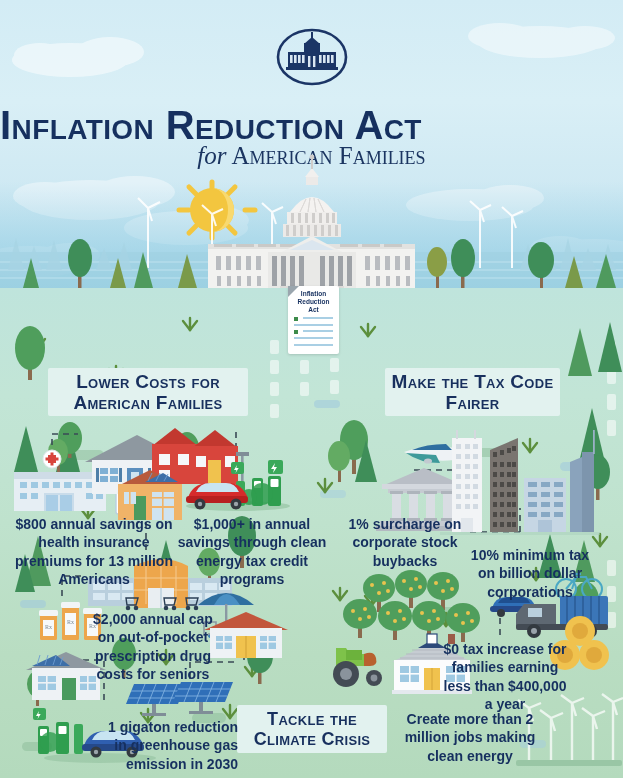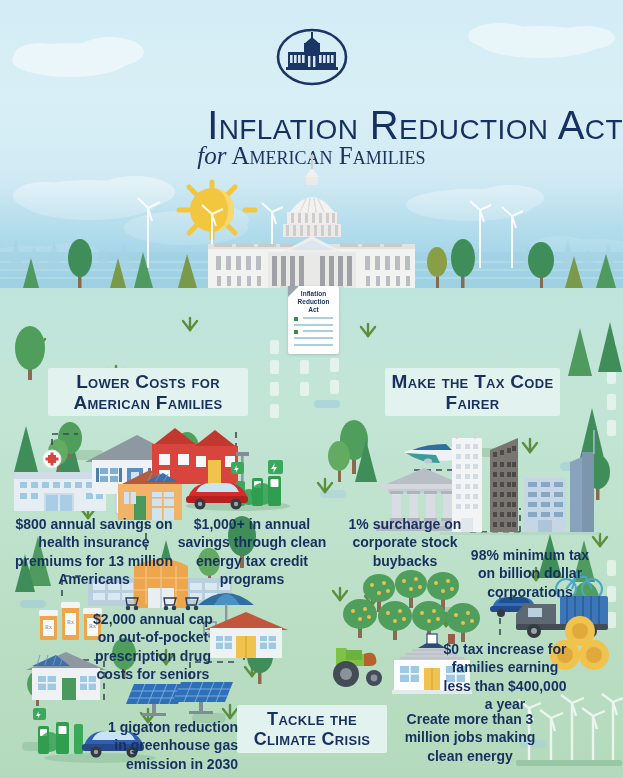--- a/index.html
+++ b/index.html
@@ -26,24 +26,24 @@
   }
   .ground {
     position:absolute; left:0; top:288px; width:623px; height:490px;
     background:linear-gradient(180deg,#bfe4dc 0%,#c2e5d6 22%,#bfe2cd 48%,#b9ddc2 75%,#b4dabd 100%);
   }
   
   .seal { position:absolute; left:272px; top:22px; width:80px; height:70px; }
   
   .title {
     position:absolute; left:0; top:103px; width:623px;
-    text-align:right;
+    text-align:left;
     color:#16305f;
     font-size:40px;
-    font-weight:normal;
+    font-weight:bold;
     letter-spacing:0.4px;
     font-variant:small-caps;
     font-family:"Liberation Sans", sans-serif;
   }
   .subtitle {
     position:absolute; left:0; top:142px; width:623px;
     text-align:center;
     color:#1b3561;
     font-size:25px;
     font-family:"Liberation Serif", serif;
@@ -1238,17 +1238,17 @@
 
   <div class="banner" id="banner-lower">Lower Costs for American Families</div>
   <div class="banner" id="banner-tax">Make the Tax Code Fairer</div>
   <div class="banner" id="banner-climate">Tackle the Climate Crisis</div>
 
   <div class="fact" id="fact-health">$800 annual savings on health insurance premiums for 13 million Americans</div>
   <div class="fact" id="fact-energy">$1,000+ in annual savings through clean energy tax credit programs</div>
   <div class="fact" id="fact-drug">$2,000 annual cap on out-of-pocket prescription drug costs for seniors</div>
   <div class="fact" id="fact-gigaton">1 gigaton reduction in greenhouse gas emission in 2030</div>
   <div class="fact" id="fact-buyback">1% surcharge on corporate stock buybacks</div>
-  <div class="fact" id="fact-mintax">98% minimum tax on billion dollar corporations</div>
+  <div class="fact" id="fact-mintax">10% minimum tax on billion dollar corporations</div>
   <div class="fact" id="fact-notax">$0 tax increase for families earning less than $400,000 a year</div>
-  <div class="fact" id="fact-jobs">Create more than 3 million jobs making clean energy</div>
+  <div class="fact" id="fact-jobs">Create more than 2 million jobs making clean energy</div>
 
 </div>
 
 </body></html>

